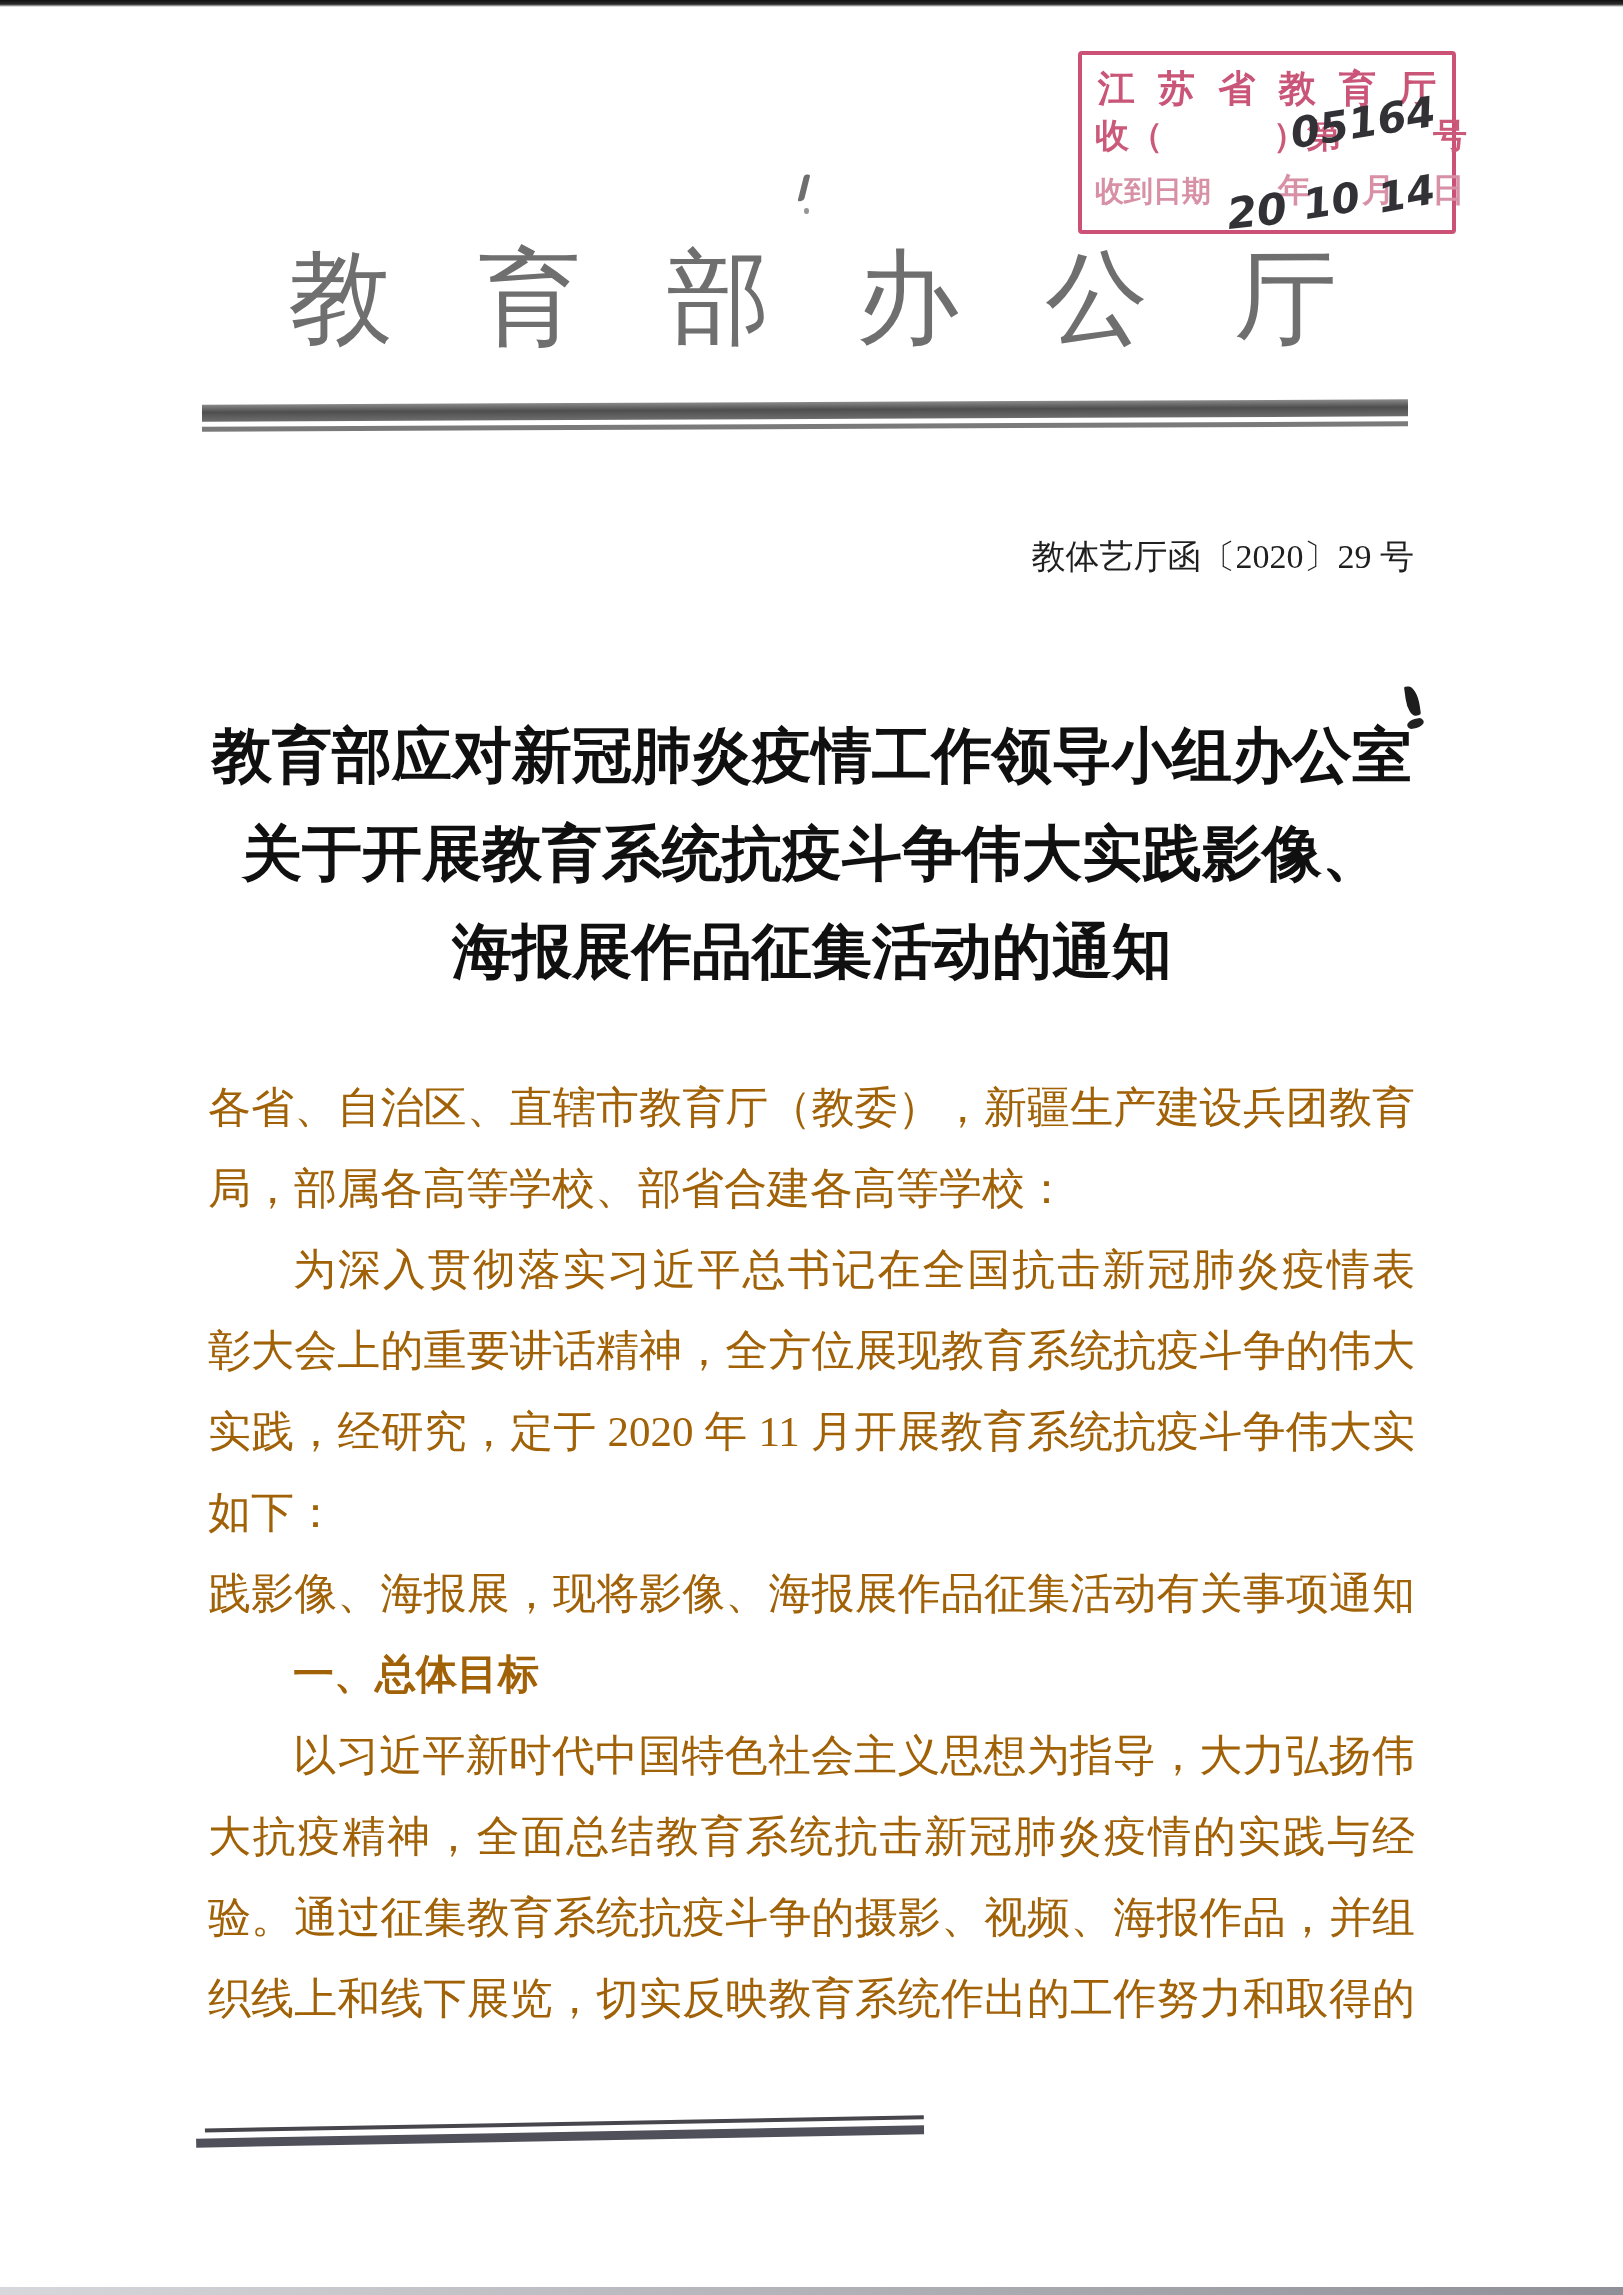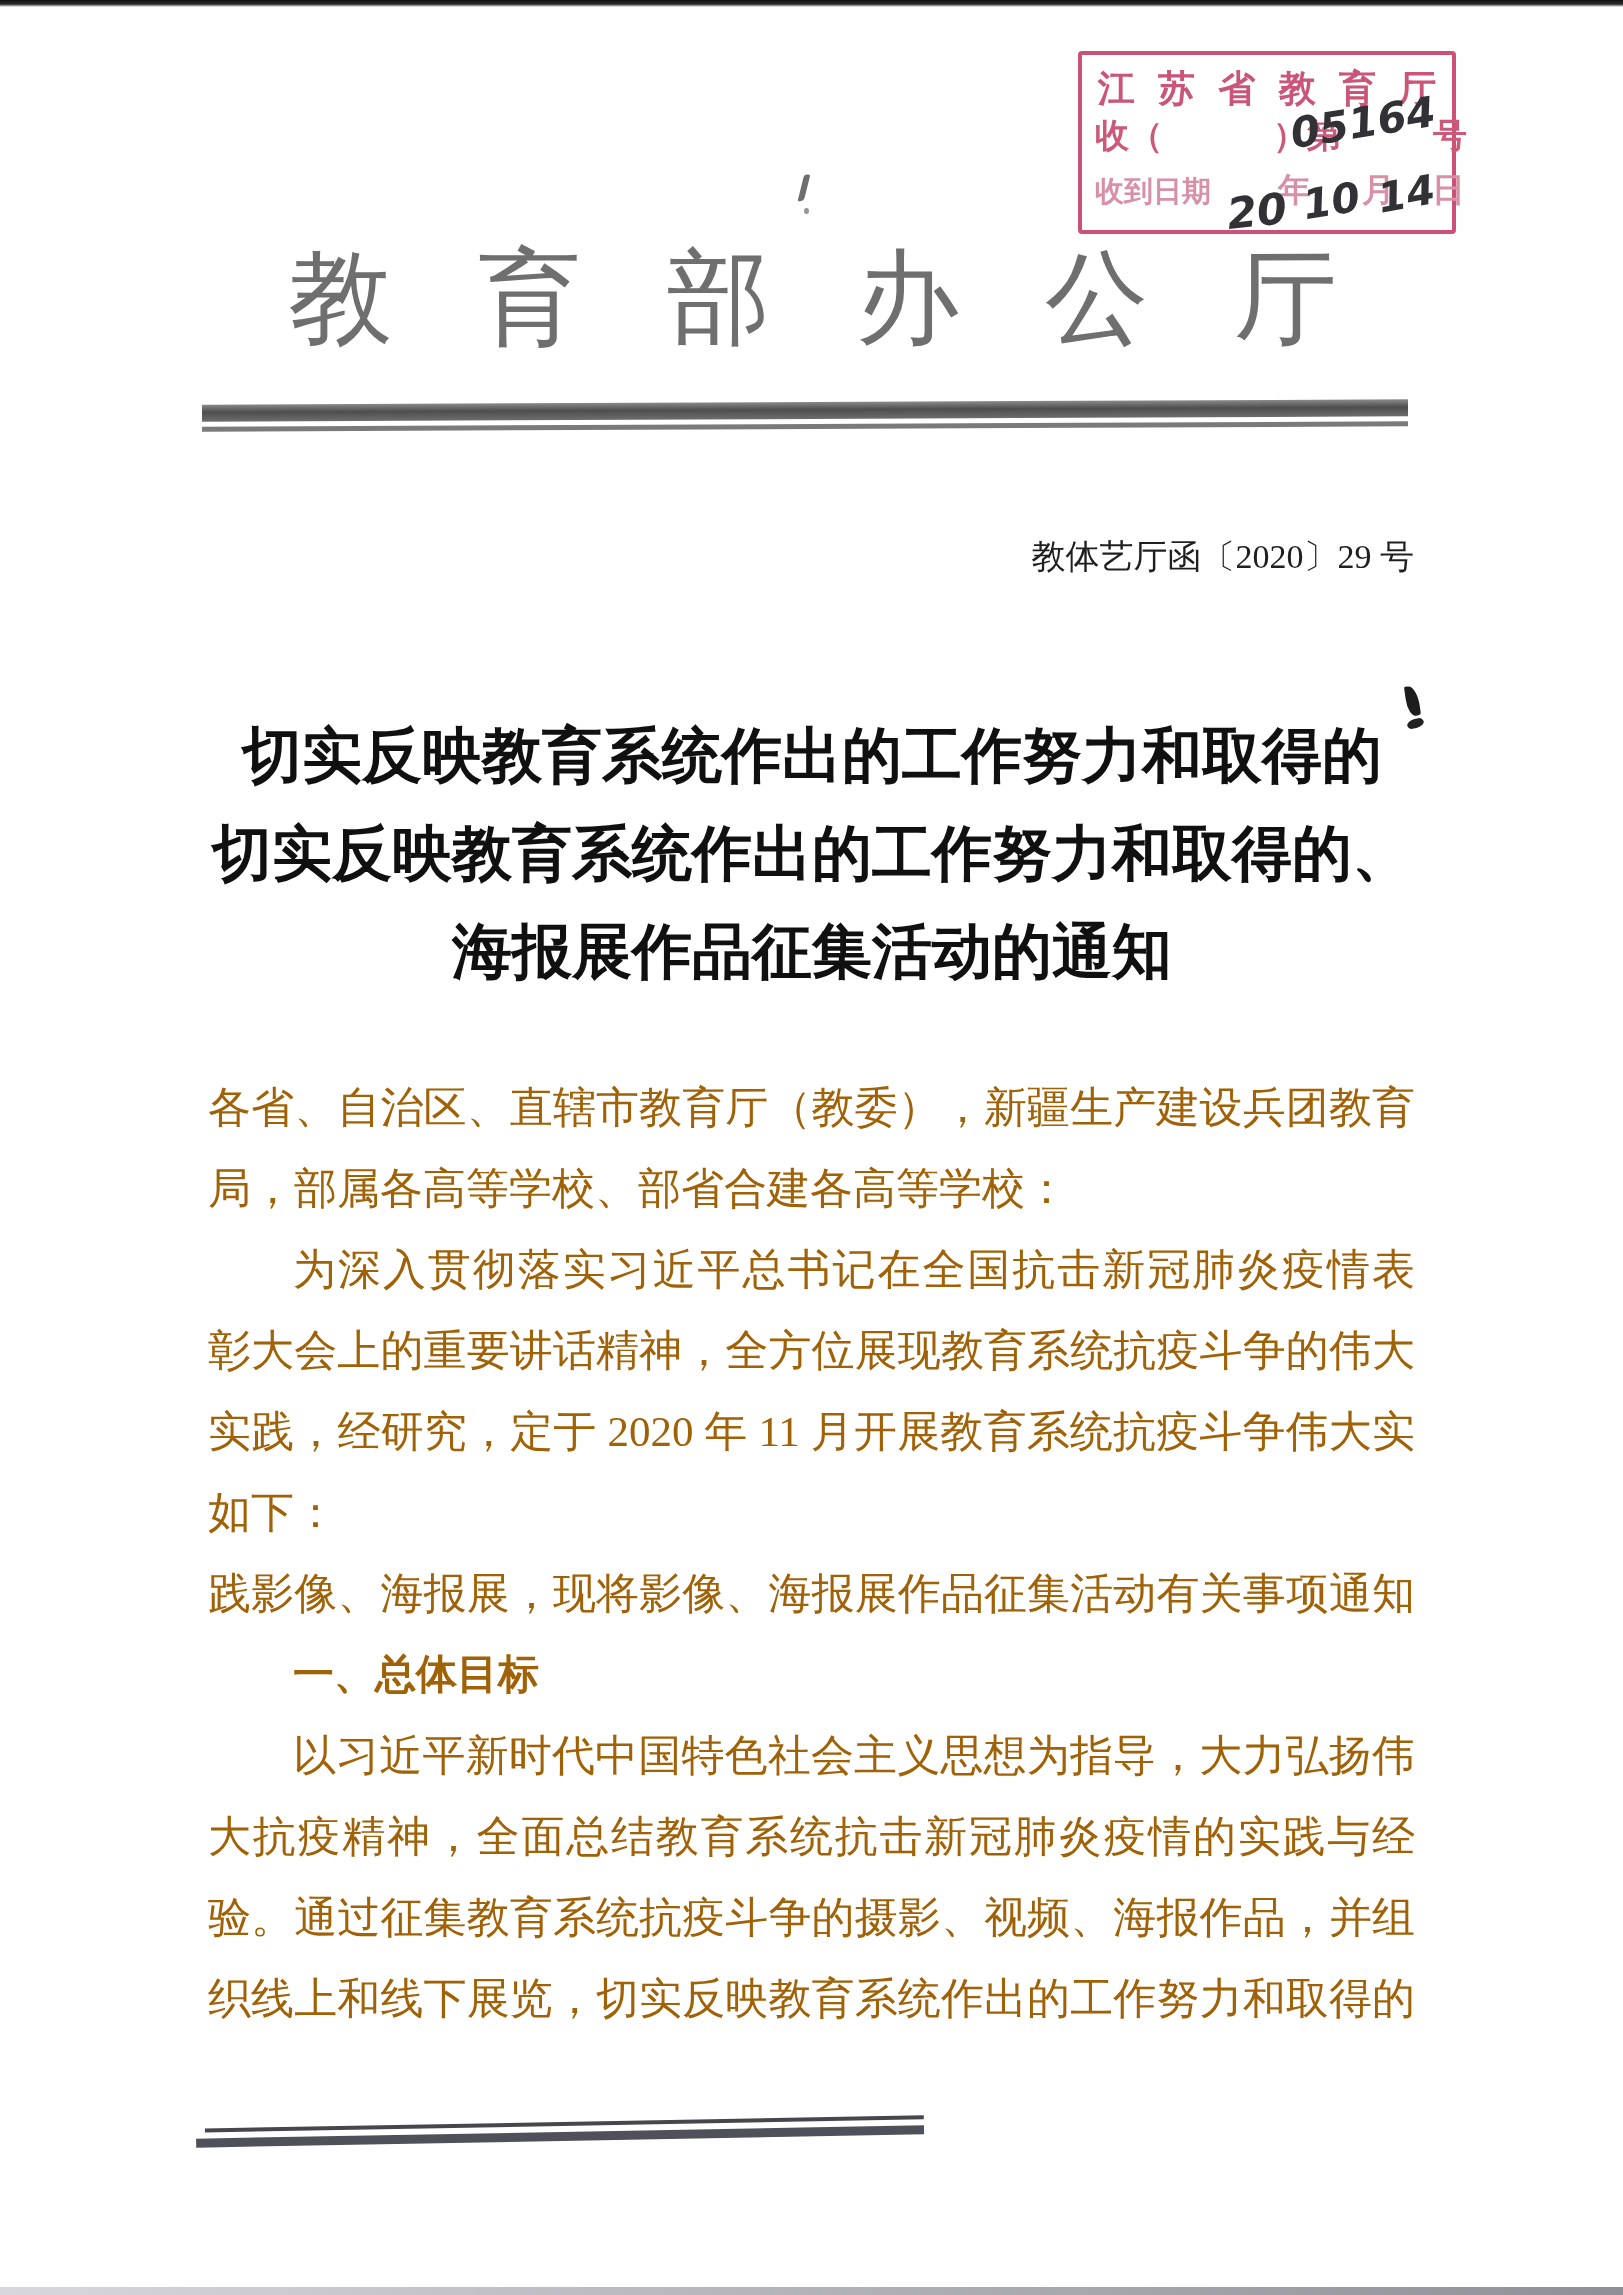--- a/index.html
+++ b/index.html
@@ -91,22 +91,22 @@
     <span class="hw" style="left:296px;top:115px;font-size:41px;transform:rotate(-10deg);">14</span>
   </div>
 
   <div class="org-header">教育部办公厅</div>
   <div class="rule-thick"></div>
   <div class="rule-thin"></div>
 
   <div class="doc-number">教体艺厅函〔2020〕29 号</div>
 
   <div class="doc-title">
-    <div>切实反映教育系统作出的工作努力和取得的</div>
-    <div>切实反映教育系统作出的工作努力和取得的、</div>
+    <div>教育部应对新冠肺炎疫情工作领导小组办公室</div>
+    <div>关于开展教育系统抗疫斗争伟大实践影像、</div>
     <div>海报展作品征集活动的通知</div>
   </div>
 
   <div class="body-text">
     <div class="ln just">各省、自治区、直辖市教育厅（教委），新疆生产建设兵团教育</div>
     <div class="ln">局，部属各高等学校、部省合建各高等学校：</div>
     <div class="ln just indent">为深入贯彻落实习近平总书记在全国抗击新冠肺炎疫情表</div>
     <div class="ln just">彰大会上的重要讲话精神，全方位展现教育系统抗疫斗争的伟大</div>
     <div class="ln just">实践，经研究，定于 2020 年 11 月开展教育系统抗疫斗争伟大实</div>
     <div class="ln">如下：</div>

